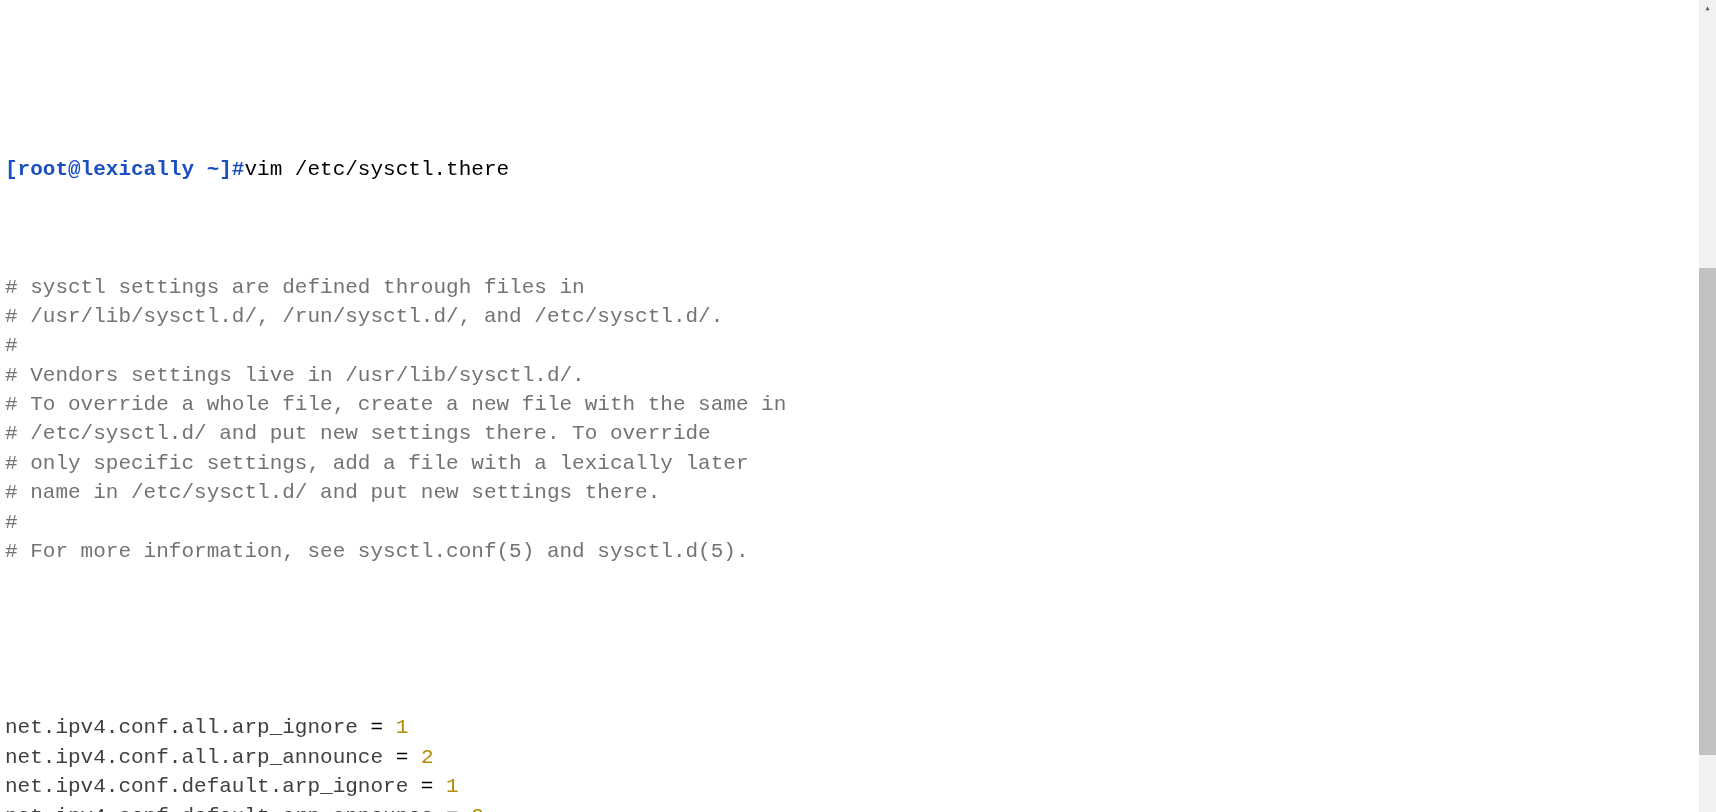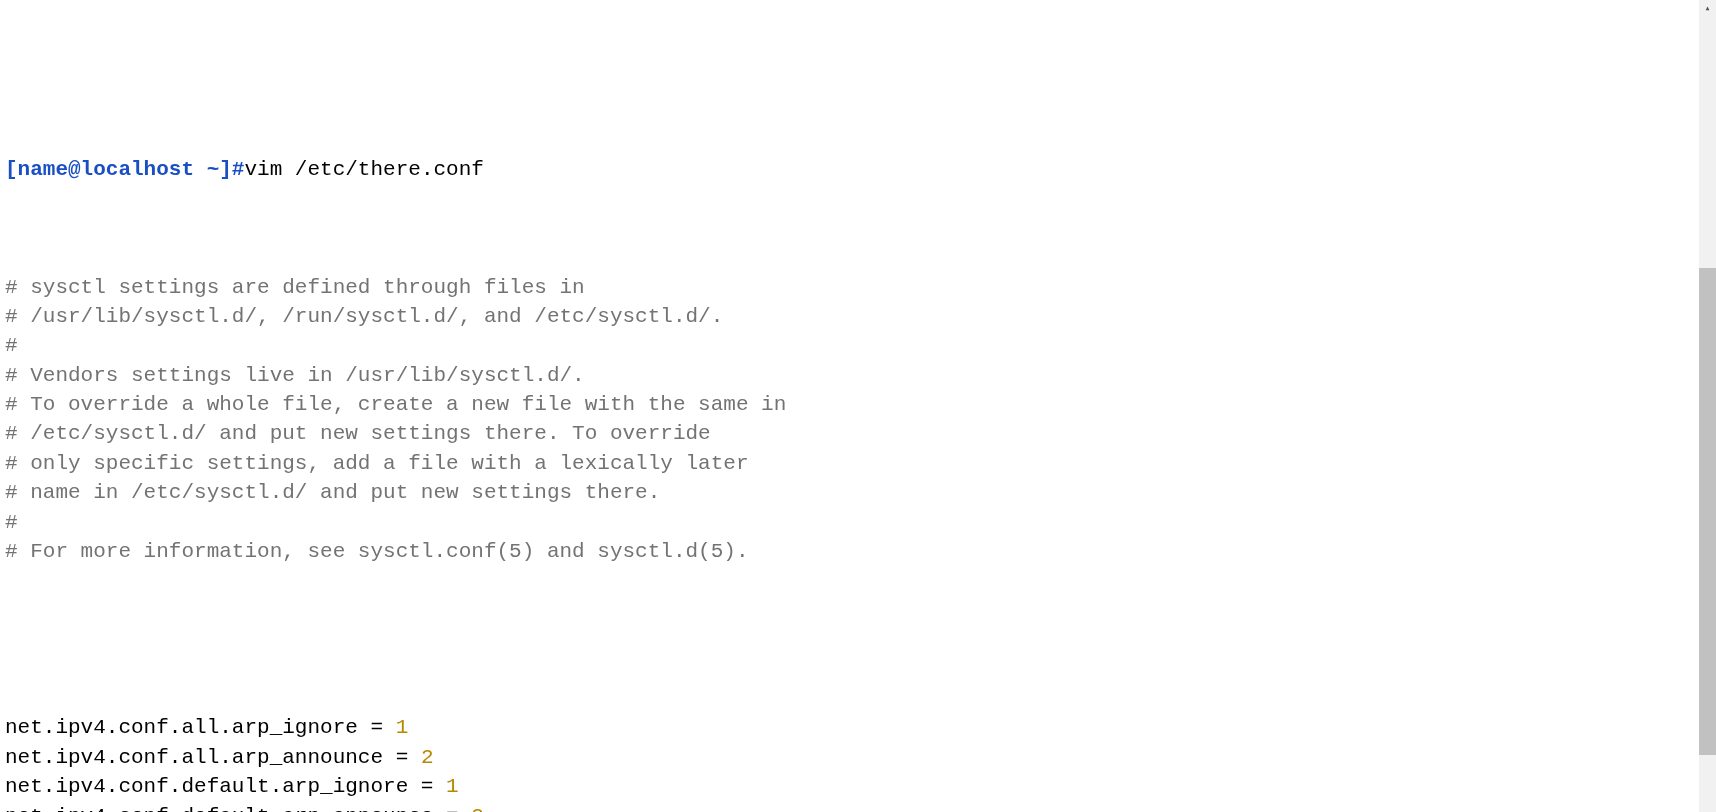--- a/index.html
+++ b/index.html
@@ -23,21 +23,21 @@
       color: #1a4fc4;
       font-weight: bold;
     }
     .command {
       color: #000000;
     }
     .comment {
       color: #737373;
     }
     .sysctl-key {
-      color: #000000;
+      color: #404040;
     }
     .equals {
       color: #000000;
     }
     .value {
       color: #b58900;
     }
     .line {
       display: block;
     }
@@ -68,21 +68,21 @@
       color: #505050;
       font-size: 10px;
     }
   </style>
 </head>
 <body>
 
 
 
 <div>
-<span class="line"><span class="prompt-user">[name@localhost ~]</span><span class="prompt-hash">#</span><span class="command">vim /etc/there.conf</span></span>
+<span class="line"><span class="prompt-user">[root@lexically ~]</span><span class="prompt-hash">#</span><span class="command">vim /etc/sysctl.there</span></span>
 <span class="line"> </span>
 <div id="comments-container"><span class="line comment"># sysctl settings are defined through files in</span><span class="line comment"># /usr/lib/sysctl.d/, /run/sysctl.d/, and /etc/sysctl.d/.</span><span class="line comment">#</span><span class="line comment"># Vendors settings live in /usr/lib/sysctl.d/.</span><span class="line comment"># To override a whole file, create a new file with the same in</span><span class="line comment"># /etc/sysctl.d/ and put new settings there. To override</span><span class="line comment"># only specific settings, add a file with a lexically later</span><span class="line comment"># name in /etc/sysctl.d/ and put new settings there.</span><span class="line comment">#</span><span class="line comment"># For more information, see sysctl.conf(5) and sysctl.d(5).</span></div>
 <span class="line"> </span>
 <span class="line"> </span>
 <div id="settings-container"><span class="line"><span class="sysctl-key">net.ipv4.conf.all.arp_ignore</span><span class="equals"> = </span><span class="value">1</span></span><span class="line"><span class="sysctl-key">net.ipv4.conf.all.arp_announce</span><span class="equals"> = </span><span class="value">2</span></span><span class="line"><span class="sysctl-key">net.ipv4.conf.default.arp_ignore</span><span class="equals"> = </span><span class="value">1</span></span><span class="line"><span class="sysctl-key">net.ipv4.conf.default.arp_announce</span><span class="equals"> = </span><span class="value">2</span></span></div>
 
 </div>
 
 <div class="scrollbar">
   <div class="scrollbar-up">▴</div>

